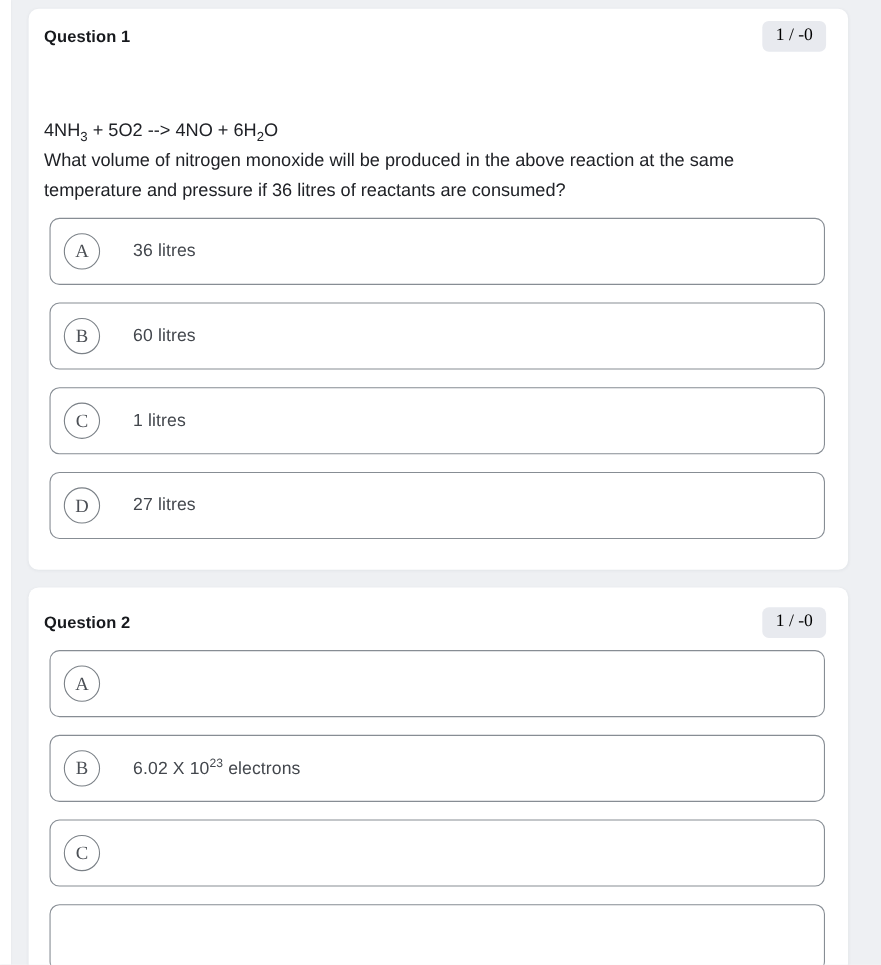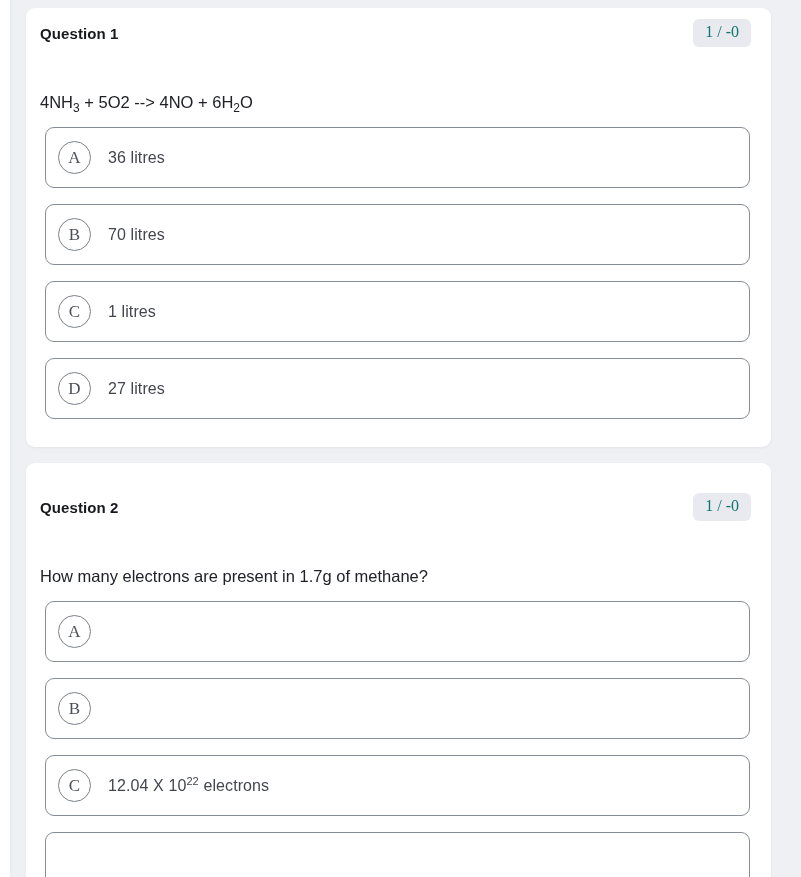--- a/index.html
+++ b/index.html
@@ -37,41 +37,41 @@
   }
   .card + .card { margin-top: 16px; }
 
   .card-head {
     display: flex;
     justify-content: space-between;
     align-items: center;
     padding-top: 11px;
     gap: 48px;
   }
-  .card-q2 .card-head { padding-top: 30px; }
+  .card-q2 .card-head { padding-top: 18px; }
 
   .q-title {
     font-size: 15px;
     font-weight: 700;
     color: #17191d;
     letter-spacing: 0.1px;
   }
 
   .badge {
     background: #e8eaef;
     border-radius: 6px;
     padding: 2px 12px 4px 12px;
     font-family: "Liberation Serif", serif;
     font-size: 16px;
-    color: #0f766e;
+    color: #000000;
     line-height: 22px;
   }
 
   .q-body {
-    margin-top: 42px;
+    margin-top: 59px;
     font-size: 16.5px;
     line-height: 27px;
     color: #202227;
     max-width: 715px;
   }
   .q-body .line { margin: 0; }
   .q-body sub { font-size: 12px; line-height: 0; }
 
   .options {
     margin: 11px 1px 0 5px;
@@ -99,21 +99,21 @@
     border-radius: 50%;
     display: flex;
     align-items: center;
     justify-content: center;
     font-family: "Liberation Serif", serif;
     font-size: 17px;
     color: #4c5056;
   }
 
   .opt-text {
-    margin-left: 17px;
+    margin-left: 30px;
     font-size: 16px;
     color: #43474d;
     letter-spacing: 0.1px;
     text-align: right;
   }
   .opt-text sup { font-size: 11px; }
 </style>
 </head>
 <body>
 
@@ -123,62 +123,60 @@
   <div class="content">
 
     <section class="card card-q1">
       <div class="card-head">
         <div class="q-title">Question 1</div>
         <div class="badge">1 / -0</div>
       </div>
 
       <div class="q-body">
         <p class="line"><span>4NH</span><sub>3</sub><span> + 5O2 --&gt; 4NO + 6H</span><sub>2</sub><span>O</span></p>
+        <p class="line">What volume of nitrogen monoxide will be produced in the above reaction at the same temperature and pressure if 36 litres of reactants are consumed?</p>
       </div>
 
       <div class="options">
         <div class="opt">
           <span class="circ">A</span>
           <span class="opt-text"><span>36 litres</span></span>
         </div>
         <div class="opt">
           <span class="circ">B</span>
-          <span class="opt-text"><span>70 litres</span></span>
+          <span class="opt-text"><span>60 litres</span></span>
         </div>
         <div class="opt">
           <span class="circ">C</span>
           <span class="opt-text"><span>1 litres</span></span>
         </div>
         <div class="opt">
           <span class="circ">D</span>
           <span class="opt-text"><span>27 litres</span></span>
         </div>
       </div>
     </section>
 
     <section class="card card-q2">
       <div class="card-head">
         <div class="q-title">Question 2</div>
         <div class="badge">1 / -0</div>
       </div>
 
-      <div class="q-body">
-        <p class="line">How many electrons are present in 1.7g of methane?</p>
-      </div>
 
       <div class="options">
         <div class="opt">
           <span class="circ">A</span>
         </div>
         <div class="opt">
           <span class="circ">B</span>
+          <span class="opt-text"><span>6.02 X 10</span><sup>23</sup><span> electrons</span></span>
         </div>
         <div class="opt">
           <span class="circ">C</span>
-          <span class="opt-text"><span>12.04 X 10</span><sup>22</sup><span> electrons</span></span>
         </div>
         <div class="opt">
 
           <span class="opt-text"></span>
         </div>
       </div>
     </section>
 
   </div>
 </div>

